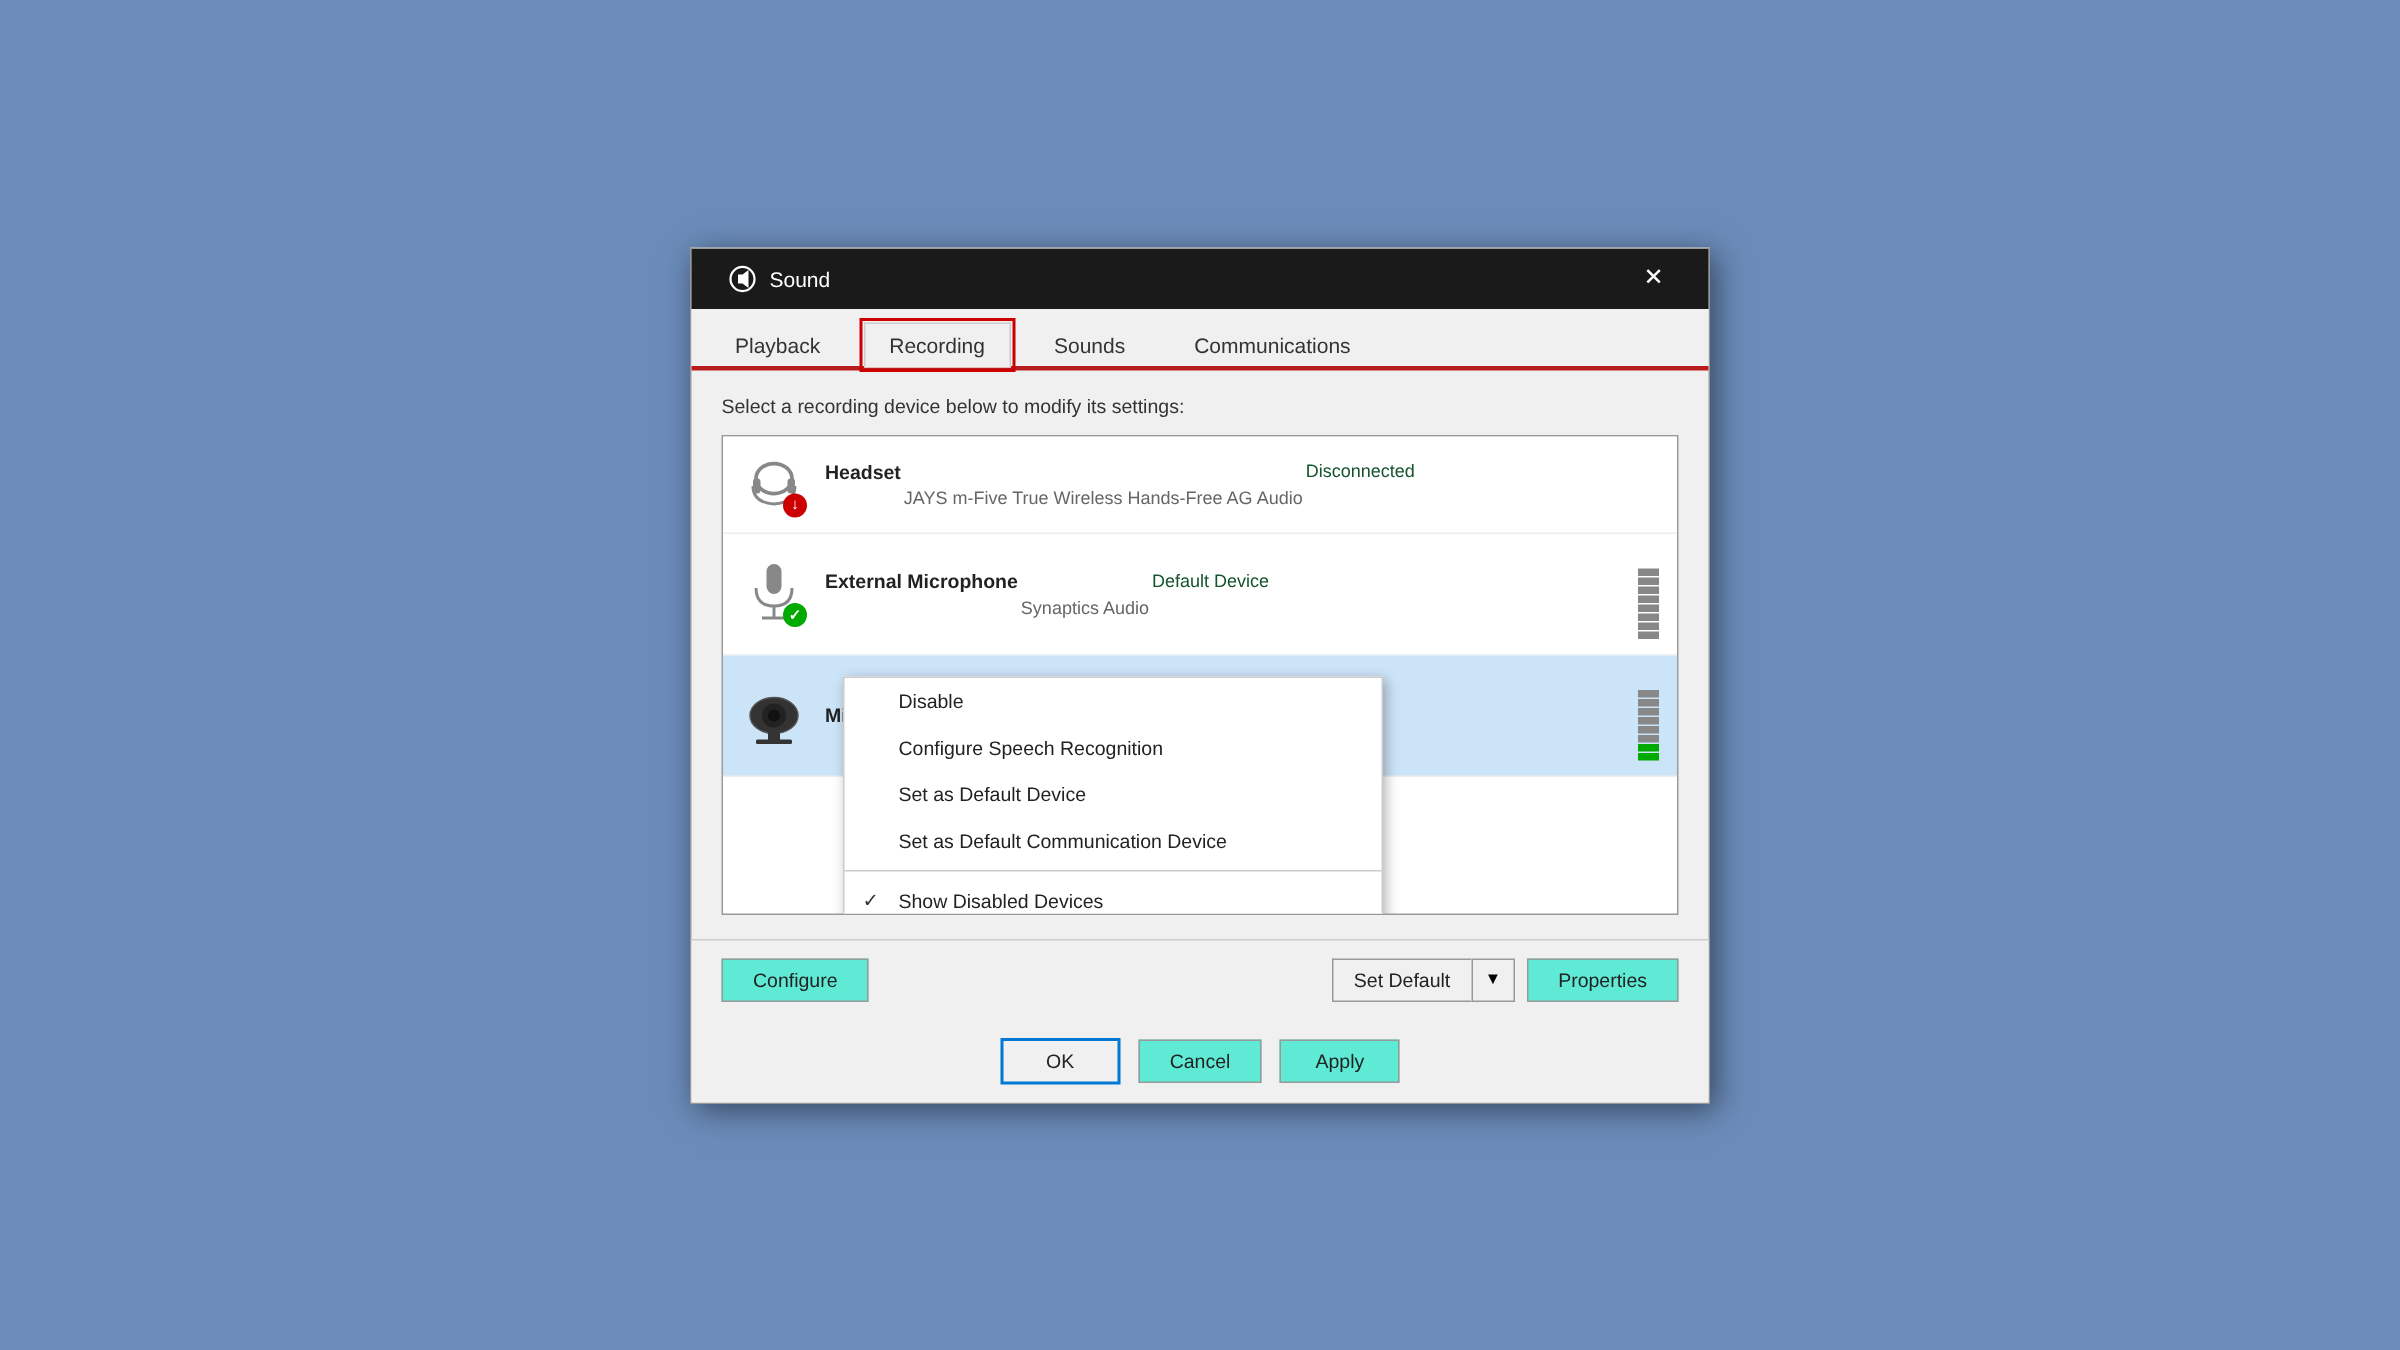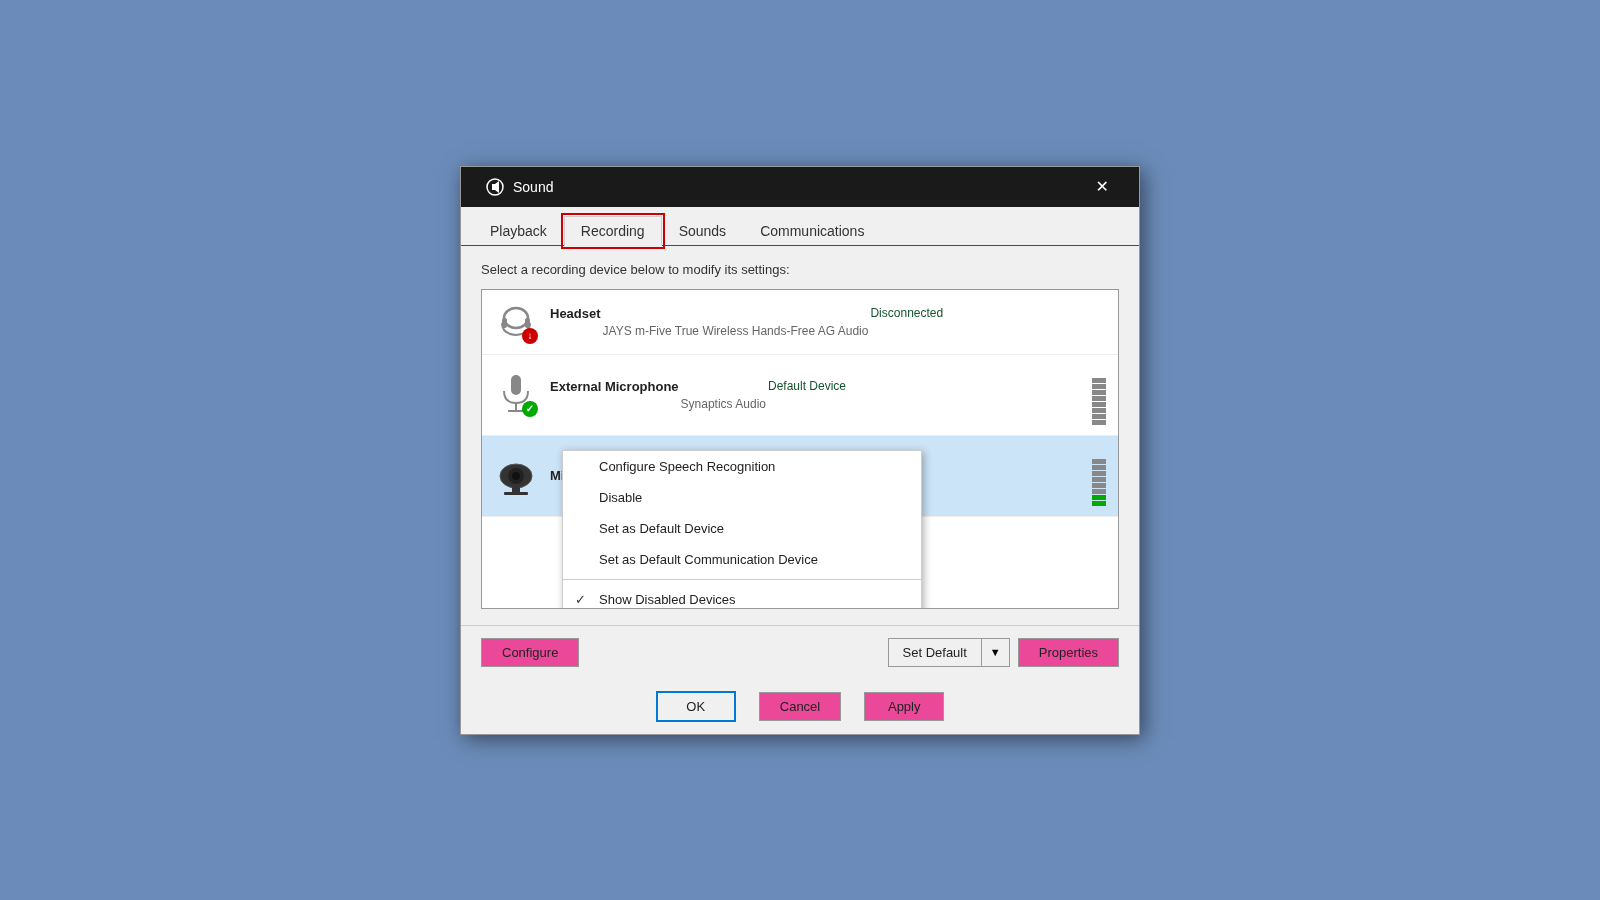--- a/index.html
+++ b/index.html
@@ -48,23 +48,23 @@
       border: none;
       color: white;
       font-size: 16px;
       cursor: pointer;
       padding: 2px 6px;
       line-height: 1;
     }
     .tab-bar {
       display: flex;
       background: #f0f0f0;
-      border-bottom: 1px solid #b91c1c;
+      border-bottom: 3px solid #b91c1c;
       padding: 8px 12px 0;
-      gap: 0;
+      gap: 12px;
     }
     .tab {
       padding: 6px 16px;
       border: 1px solid transparent;
       border-bottom: none;
       cursor: pointer;
       background: transparent;
       font-size: 14px;
       color: #333;
       position: relative;
@@ -201,21 +201,21 @@
       display: flex;
       align-items: center;
       padding: 12px 20px;
       justify-content: space-between;
       background: #f0f0f0;
       border-top: 1px solid #ccc;
     }
     .btn {
       padding: 6px 20px;
       border: 1px solid #999;
-      background: #ec4899;
+      background: #5eead4;
       cursor: pointer;
       font-size: 13px;
       color: #222;
       min-width: 80px;
     }
     .btn-set-default {
       display: flex;
       align-items: stretch;
       padding-left: 36px;
     }
@@ -237,21 +237,21 @@
     }
     .bottom-right-btns {
       display: flex;
       gap: 8px;
     }
     .final-buttons {
       display: flex;
       align-items: center;
       justify-content: center;
       padding: 12px 20px;
-      gap: 23px;
+      gap: 12px;
       background: #f0f0f0;
     }
     .btn-ok {
       padding: 6px 24px;
       border: 2px solid #0078d4;
       background: #f0f0f0;
       cursor: pointer;
       font-size: 13px;
       color: #222;
       min-width: 80px;
@@ -350,22 +350,22 @@
           <div class="level-bar active-gray"></div>
           <div class="level-bar active-gray"></div>
           <div class="level-bar active-gray"></div>
           <div class="level-bar active-gray"></div>
           <div class="level-bar active-green"></div>
           <div class="level-bar active-green"></div>
         </div>
       </div>
 
       <div class="context-menu-overlay">
+        <div class="ctx-item">Disable</div>
         <div class="ctx-item">Configure Speech Recognition</div>
-        <div class="ctx-item">Disable</div>
         <div class="ctx-item">Set as Default Device</div>
         <div class="ctx-item">Set as Default Communication Device</div>
         <hr class="ctx-separator">
         <div class="ctx-item">
           <span class="ctx-check">✓</span>
           <span>Show Disabled Devices</span>
         </div>
 
       </div>
 

